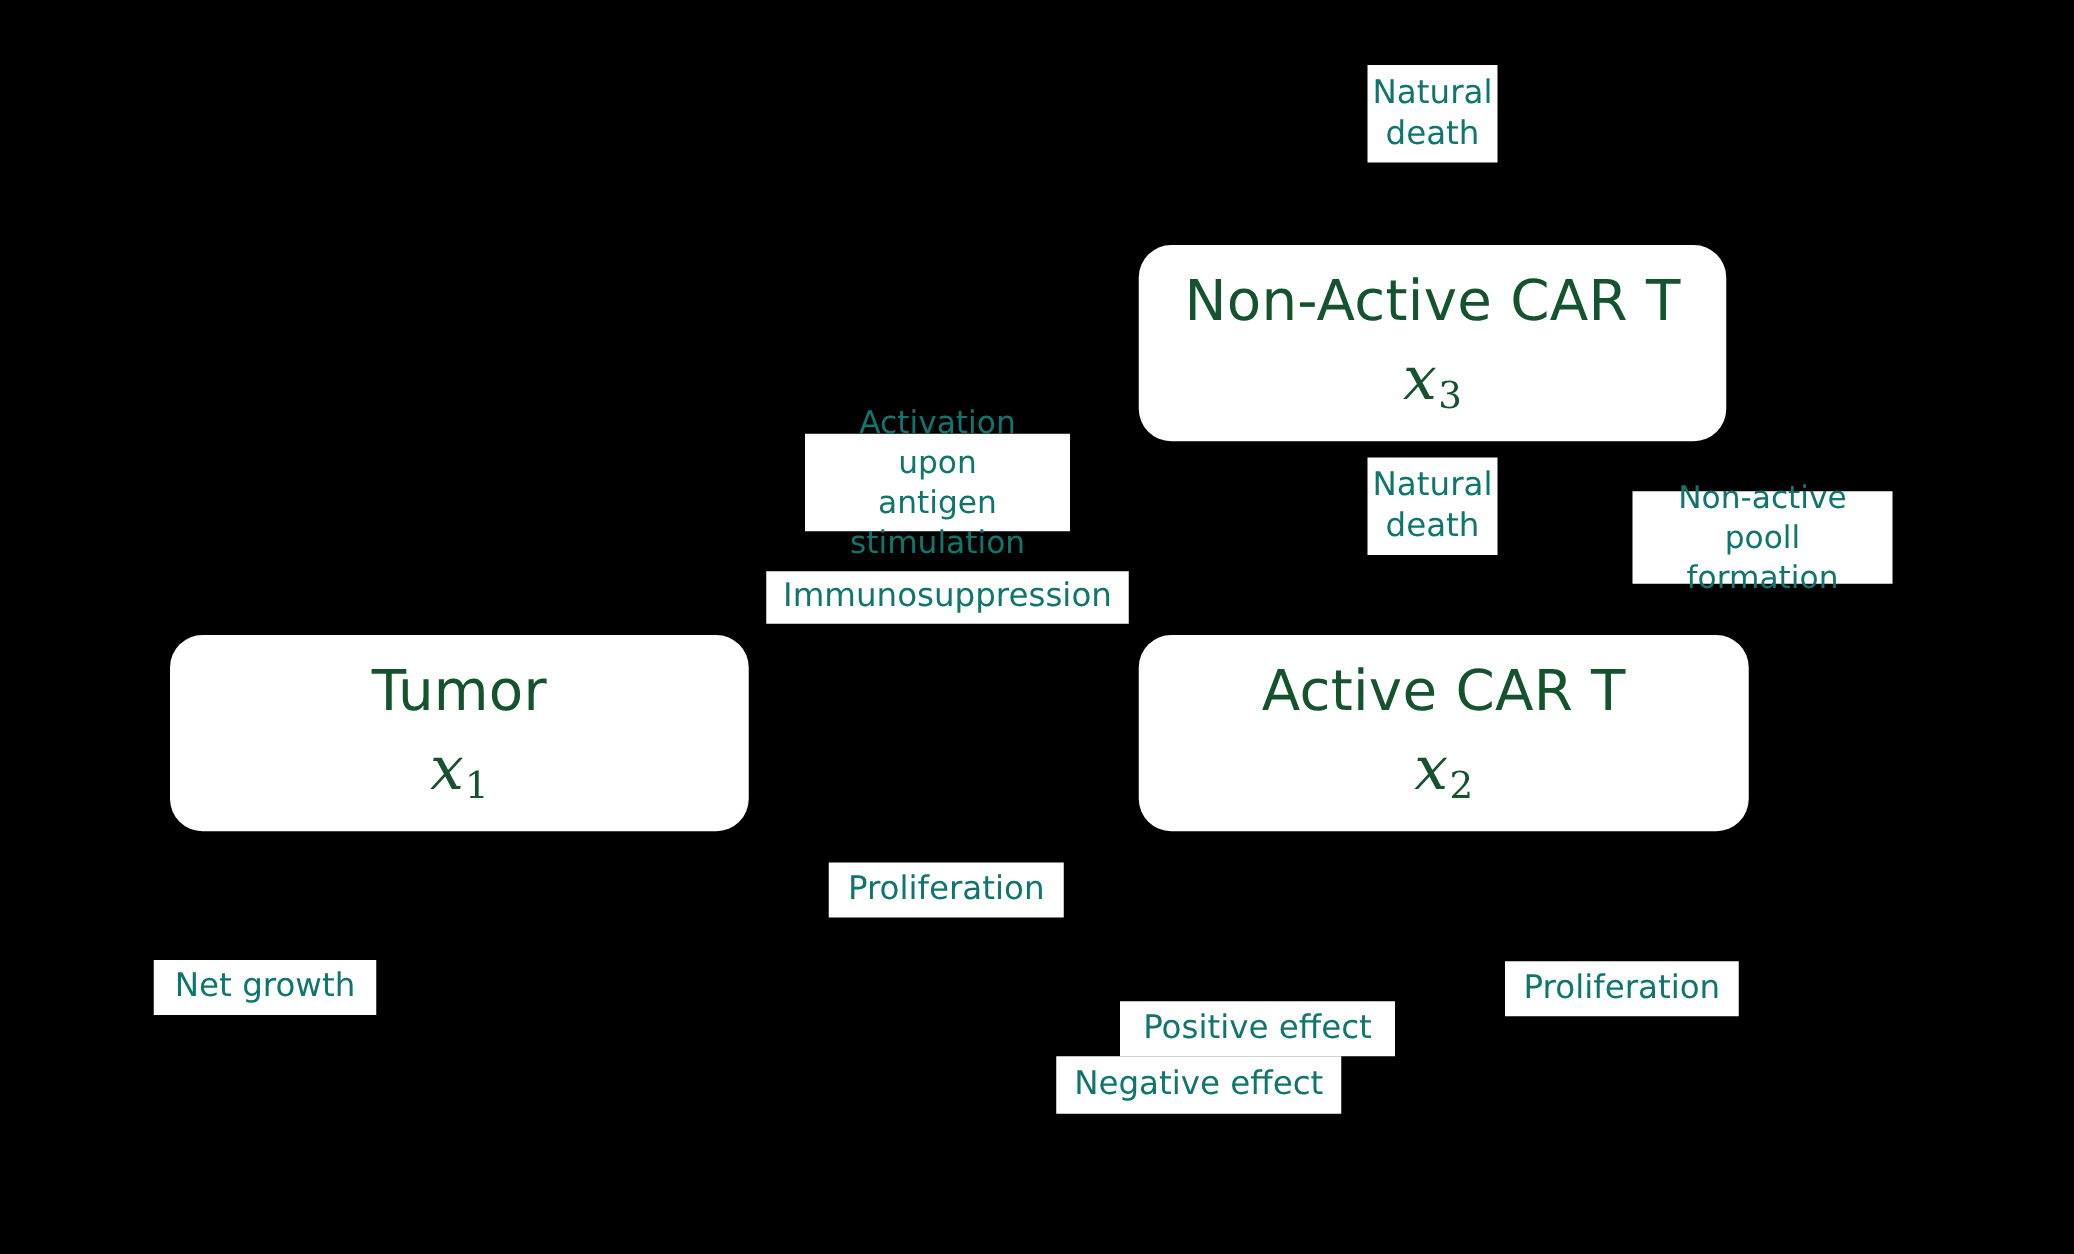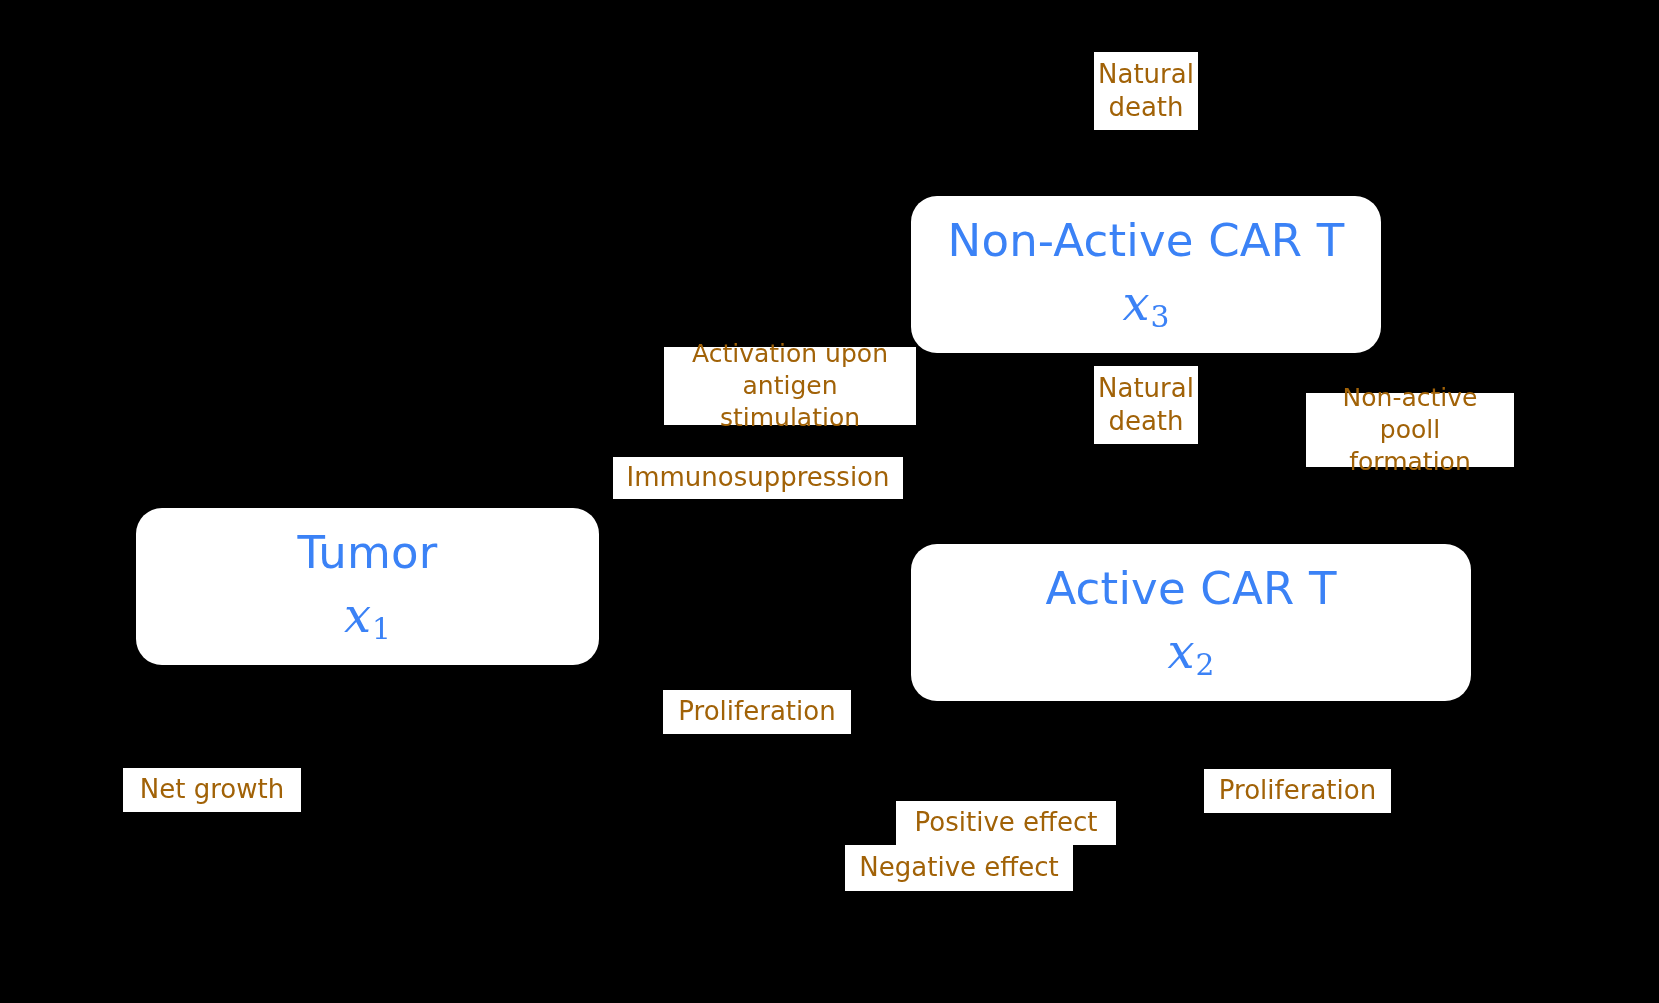--- a/index.html
+++ b/index.html
@@ -13,21 +13,21 @@
 
   
   .node{
     position:absolute;
     background:#ffffff;
     border-radius:26px;
     display:flex;
     flex-direction:column;
     align-items:center;
     justify-content:center;
-    color:#3b82f6;
+    color:#14532d;
     box-sizing:border-box;
   }
   .node-title{
     font-family:"DejaVu Sans", sans-serif;
     font-size:45px;
     line-height:1.05;
     font-weight:400;
     letter-spacing:.2px;
     white-space:nowrap;
   }
@@ -43,21 +43,21 @@
     font-style:normal;
     font-size:0.62em;
     vertical-align:-0.25em;
     margin-left:1px;
   }
 
   
   .label{
     position:absolute;
     background:#ffffff;
-    color:#a16207;
+    color:#0f766e;
     font-family:"DejaVu Sans", sans-serif;
     font-size:26px;
     line-height:1.28;
     text-align:center;
     padding:5px 9px;
     box-sizing:border-box;
     white-space:pre-line;
     display:flex;
     align-items:center;
     justify-content:center;
@@ -95,31 +95,31 @@
     </div>
   </div>
 
   <div class="node" style="left:136px;top:508px;width:463px;height:157px;">
     <div class="node-title">Tumor</div>
     <div class="node-var">
       <span>x</span><sub>1</sub>
     </div>
   </div>
 
-  <div class="node" style="left:911px;top:508px;width:560px;height:157px;margin-top:36px;">
+  <div class="node" style="left:911px;top:508px;width:488px;height:157px;">
     <div class="node-title">Active CAR T</div>
     <div class="node-var">
       <span>x</span><sub>2</sub>
     </div>
   </div>
 
   <div class="label" style="left:1094px;top:52px;width:104px;height:78px;">Natural
 death</div>
 
-  <div class="label small" style="left:664px;top:347px;width:252px;height:78px;">Activation upon
+  <div class="label small" style="left:644px;top:347px;width:212px;height:78px;">Activation upon
 antigen stimulation</div>
 
   <div class="label" style="left:1094px;top:366px;width:104px;height:78px;">Natural
 death</div>
 
   <div class="label small" style="left:1306px;top:393px;width:208px;height:74px;">Non-active pooll
 formation</div>
 
   <div class="label" style="left:613px;top:457px;width:290px;height:42px;">Immunosuppression</div>
 

